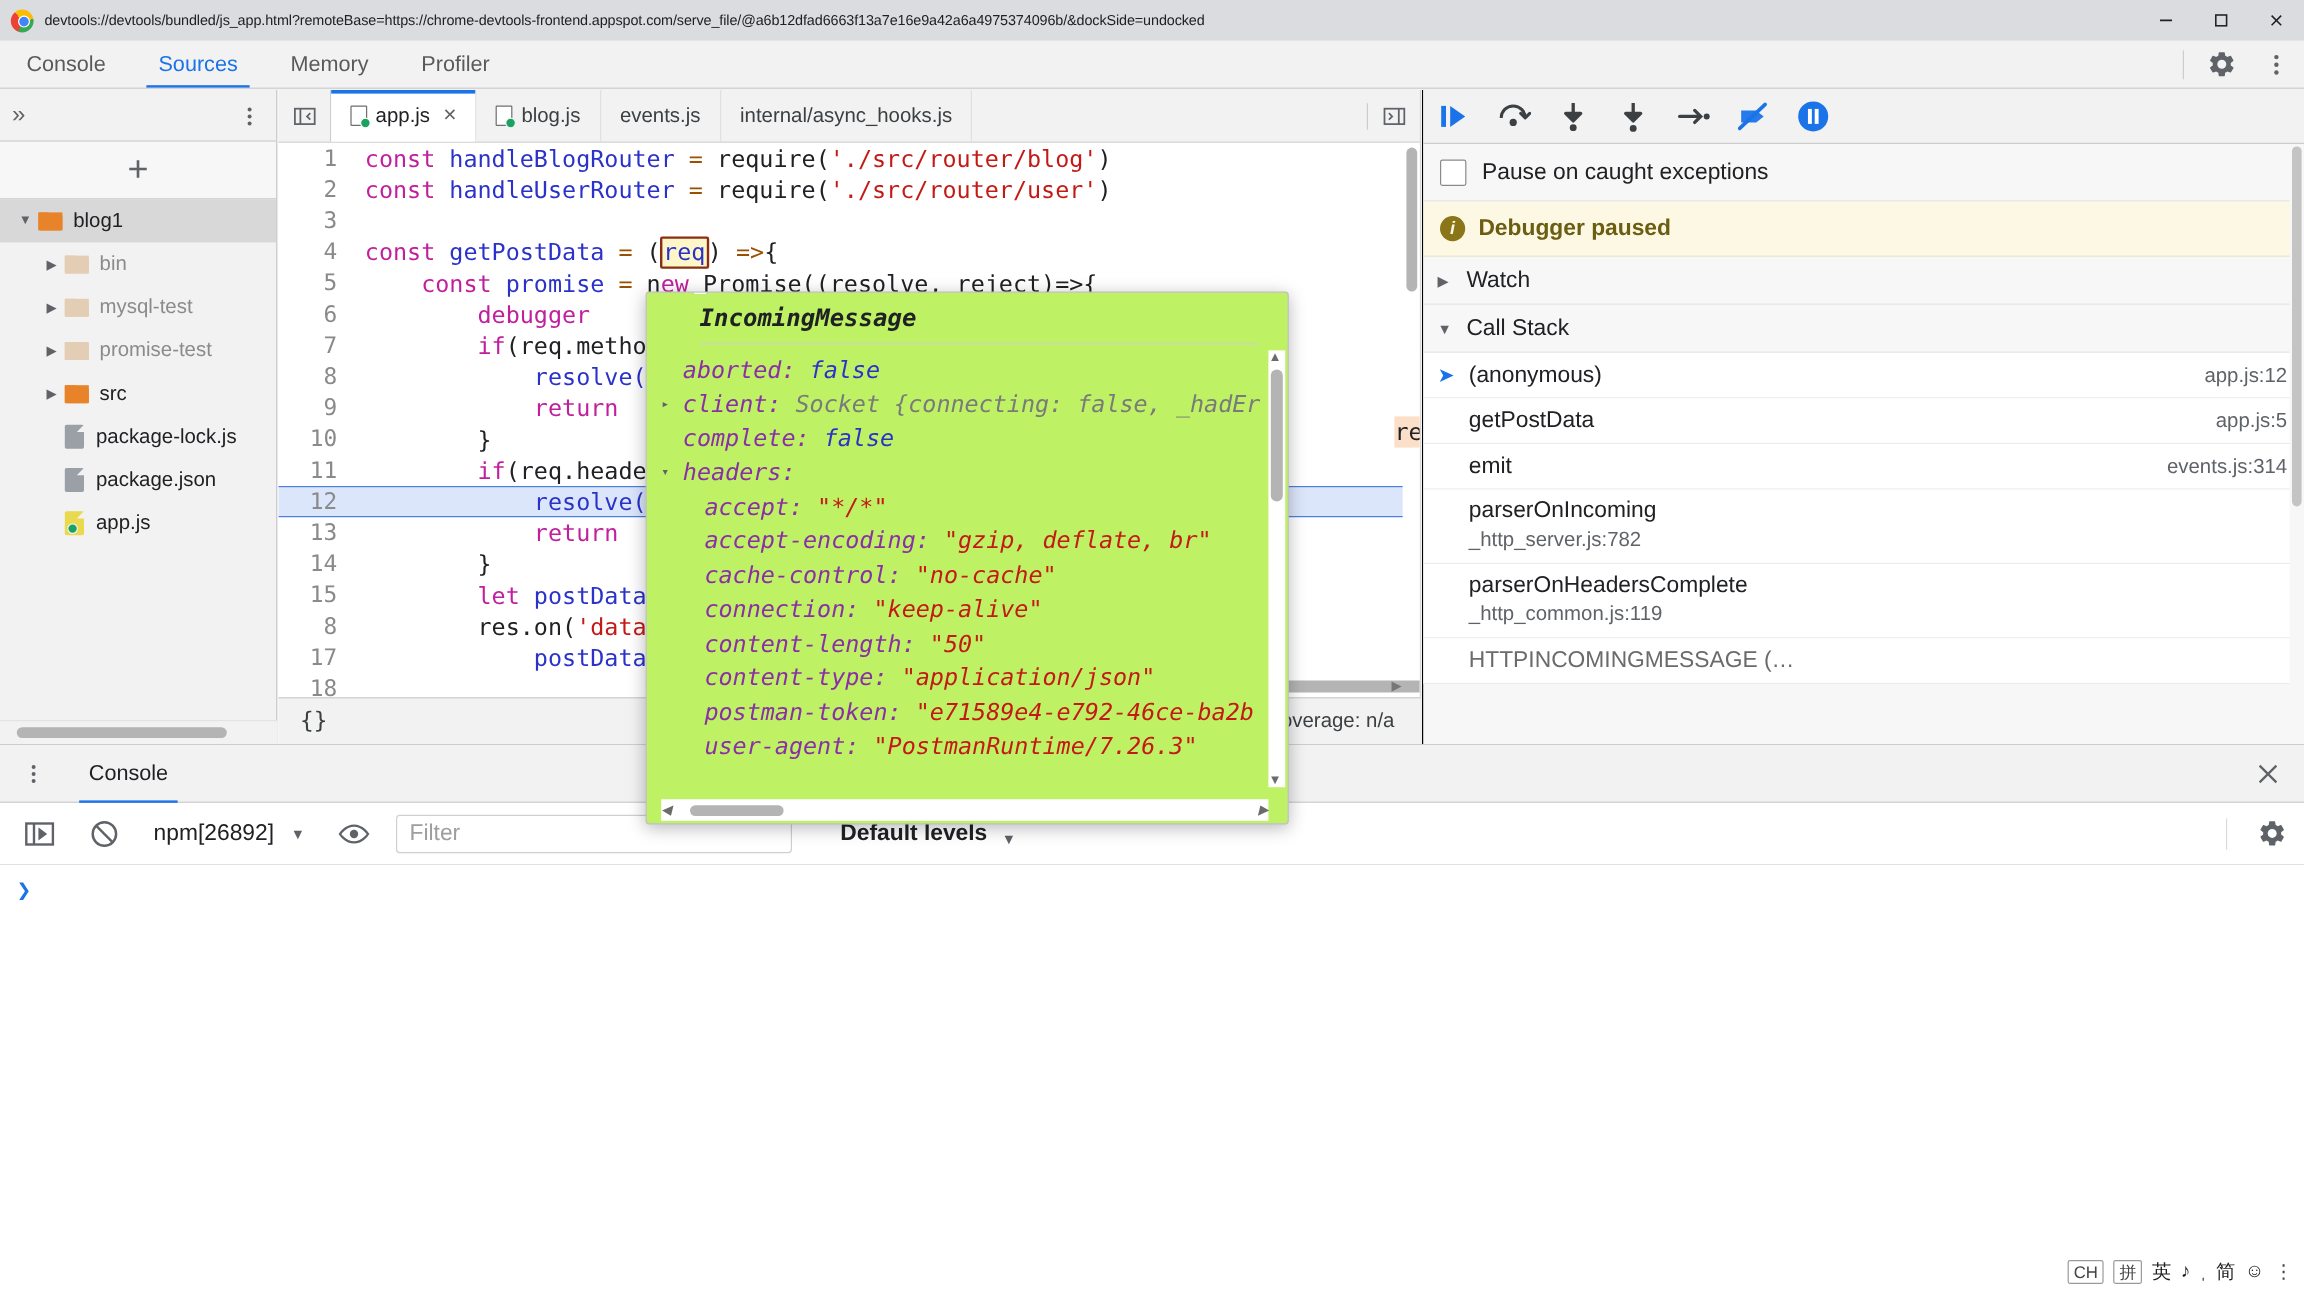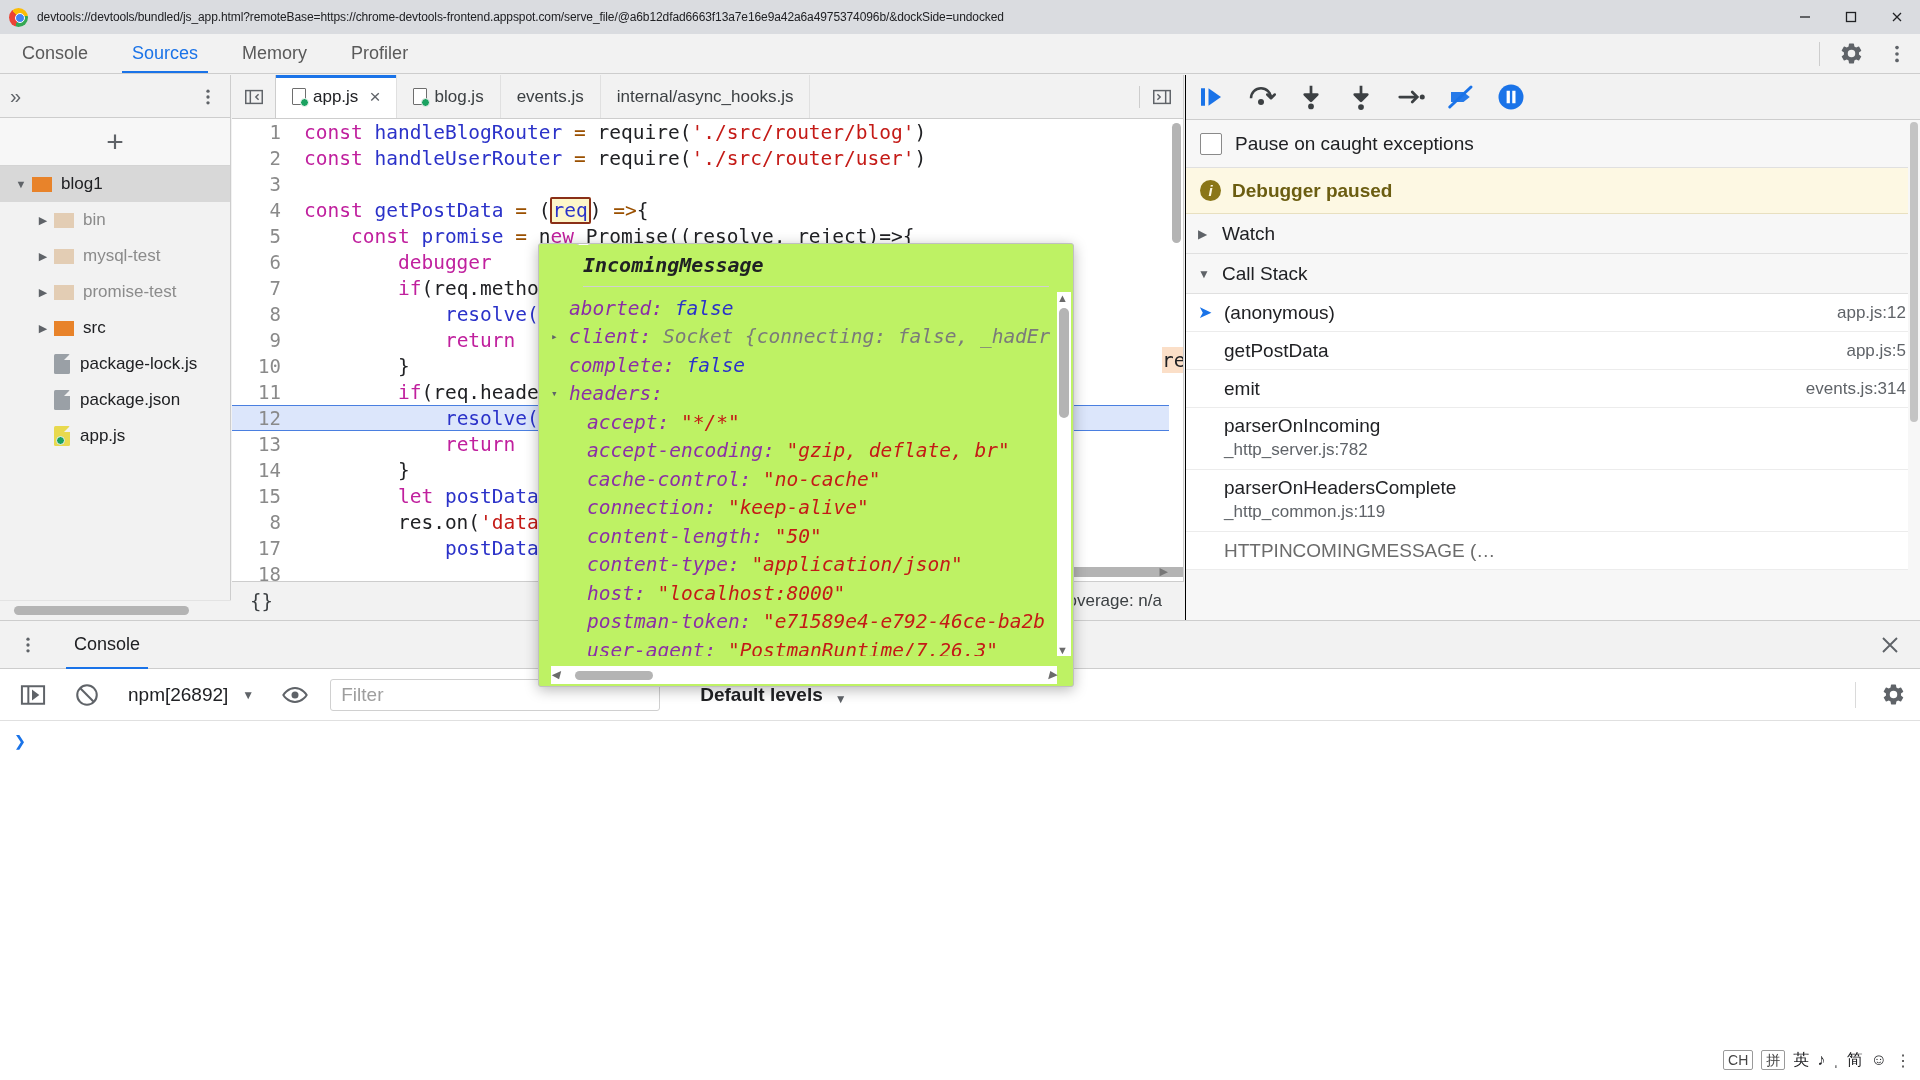--- a/index.html
+++ b/index.html
@@ -651,21 +651,20 @@
         <div class="prow"><span class="ptri"></span><span class="pname">aborted: </span><span class="pval-bool">false</span></div>
         <div class="prow"><span class="ptri">▸</span><span class="pname">client: </span><span class="pval-obj">Socket {connecting: false, _hadEr</span></div>
         <div class="prow"><span class="ptri"></span><span class="pname">complete: </span><span class="pval-bool">false</span></div>
         <div class="prow"><span class="ptri">▾</span><span class="pname">headers:</span></div>
         <div class="prow indent1"><span class="ptri"></span><span class="pname">accept: </span><span class="pval-str">"*/*"</span></div>
         <div class="prow indent1"><span class="ptri"></span><span class="pname">accept-encoding: </span><span class="pval-str">"gzip, deflate, br"</span></div>
         <div class="prow indent1"><span class="ptri"></span><span class="pname">cache-control: </span><span class="pval-str">"no-cache"</span></div>
         <div class="prow indent1"><span class="ptri"></span><span class="pname">connection: </span><span class="pval-str">"keep-alive"</span></div>
         <div class="prow indent1"><span class="ptri"></span><span class="pname">content-length: </span><span class="pval-str">"50"</span></div>
         <div class="prow indent1"><span class="ptri"></span><span class="pname">content-type: </span><span class="pval-str">"application/json"</span></div>
-        <div class="prow indent1"><span class="ptri"></span><span class="pname">host: </span><span class="pval-str">"localhost:8000"</span></div>
         <div class="prow indent1"><span class="ptri"></span><span class="pname">postman-token: </span><span class="pval-str">"e71589e4-e792-46ce-ba2b</span></div>
         <div class="prow indent1"><span class="ptri"></span><span class="pname">user-agent: </span><span class="pval-str">"PostmanRuntime/7.26.3"</span></div>
       </div>
     <div class="pop-vscroll">
       <div class="pop-vtop">▲</div>
       <div class="pop-vthumb"></div>
       <div class="pop-vbot">▼</div>
     </div>
     <div class="pop-hscroll">
       <div class="pop-harrow" style="left:0;">◀</div>

